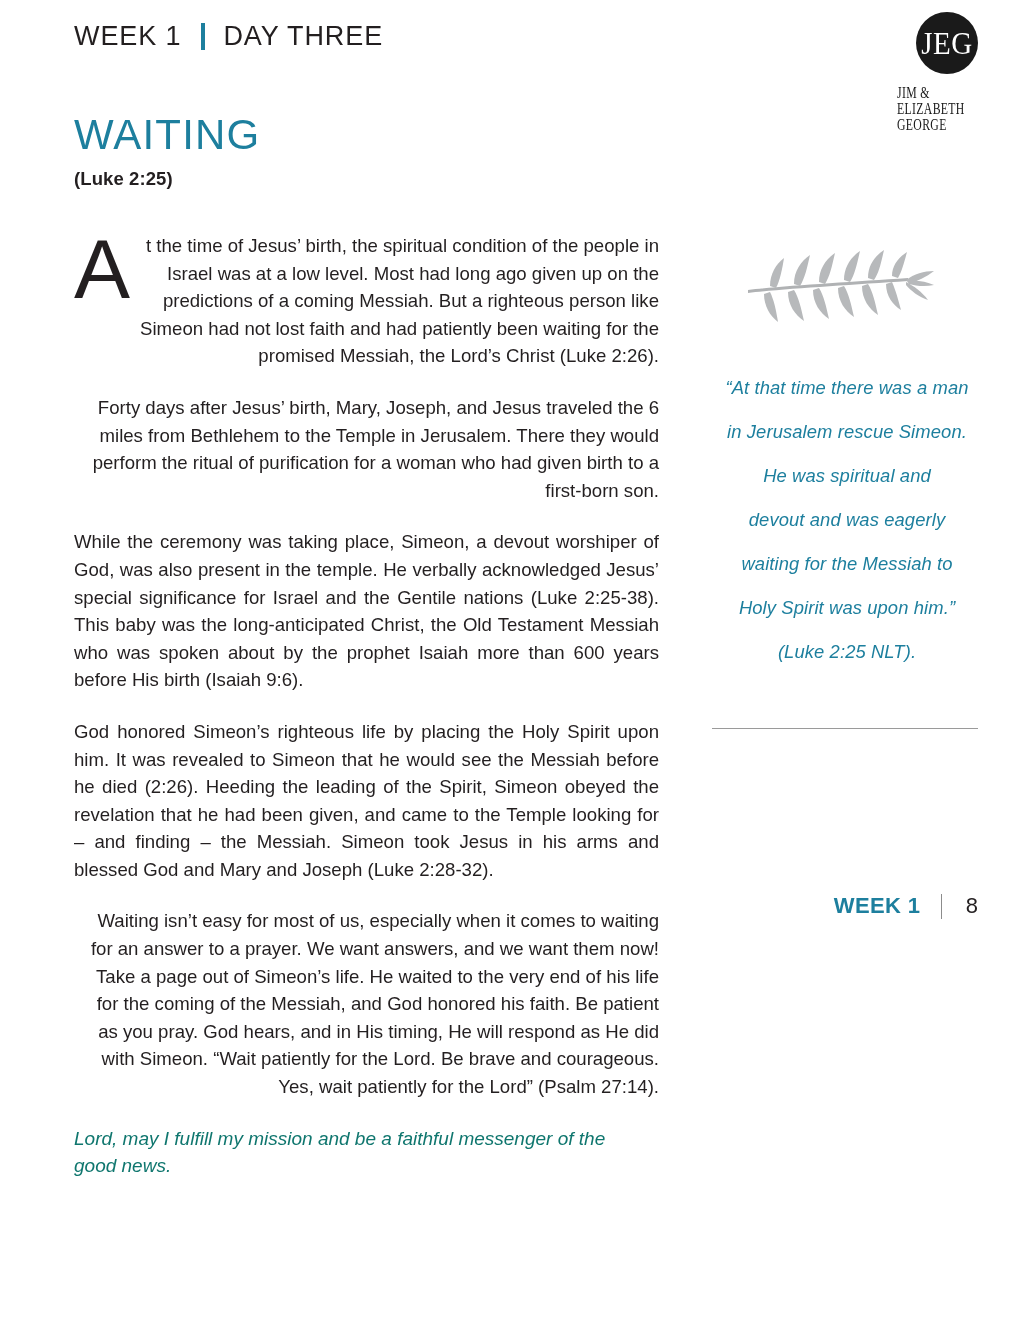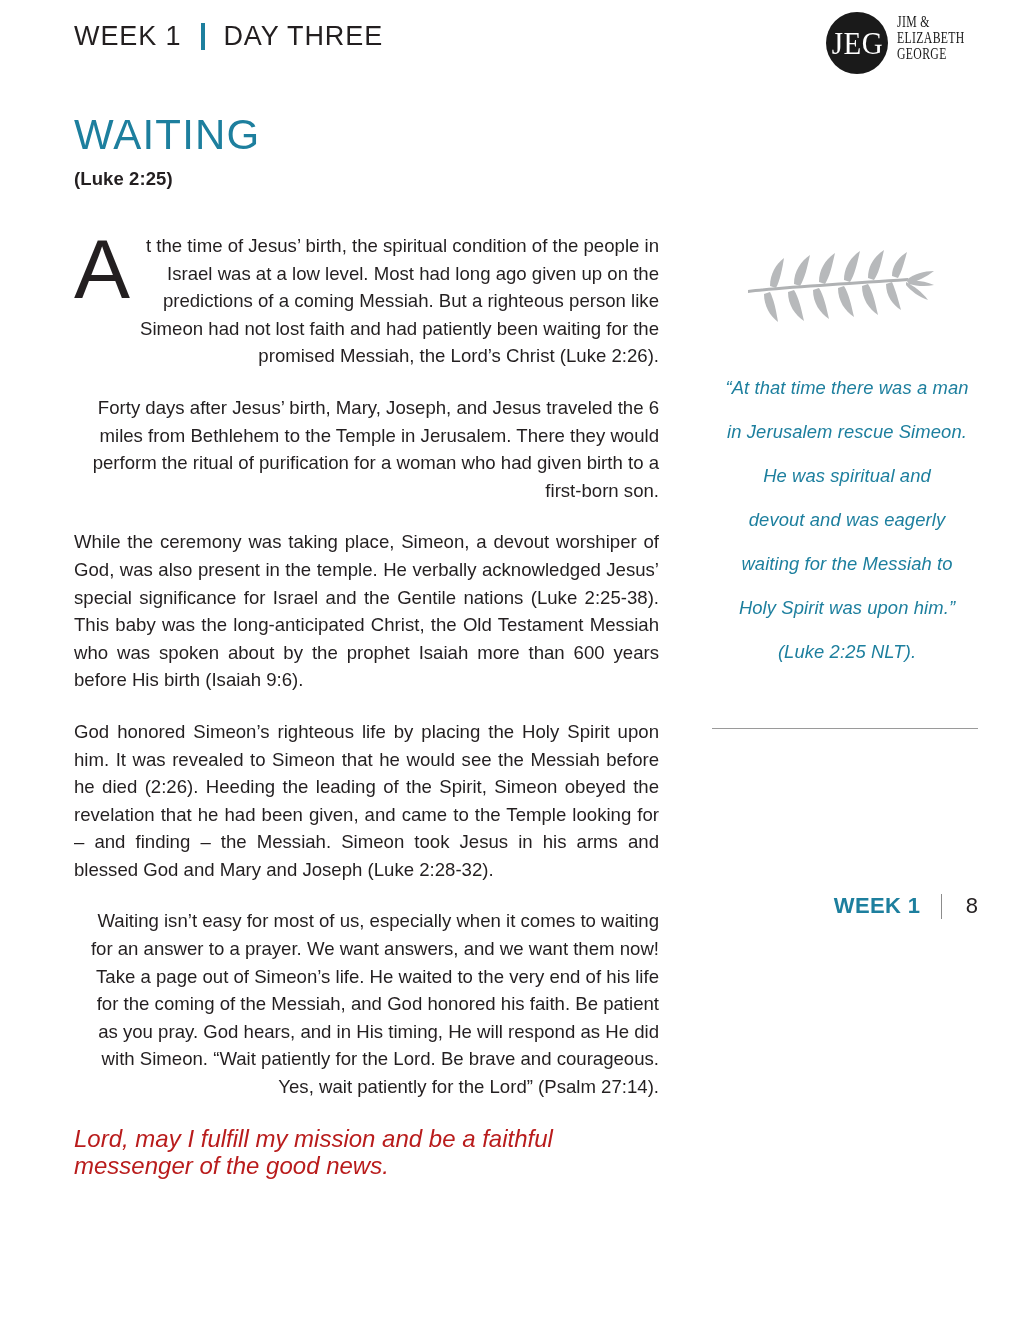--- a/index.html
+++ b/index.html
@@ -54,22 +54,23 @@
     margin: 0 18px 0 20px;
     flex: none;
   }
 
   
   .logo {
     position: absolute;
     right: 42px;
     top: 12px;
     display: flex;
-    align-items: flex-start;
+    align-items: flex-end;
     gap: 9px;
+    flex-direction: column;
   }
   .logo-badge {
     width: 62px;
     height: 62px;
     border-radius: 50%;
     background: #1a1a1a;
     display: flex;
     align-items: center;
     justify-content: center;
     flex: none;
@@ -141,24 +142,24 @@
   }
   .para.first::first-letter {
     float: left;
     font-size: 84px;
     line-height: 66px;
     padding: 4px 6px 0 0;
     font-weight: 400;
     color: #231f20;
   }
   .prayer {
-    font-size: 24px;
+    font-size: 19px;
     line-height: 27.6px;
     font-style: italic;
-    color: #b91c1c;
+    color: #0f766e;
     margin: 20px 0 0 0;
     width: 560px;
   }
 
   
   .col-side {
     position: absolute;
     left: 712px;
     top: 240px;
     width: 270px;

